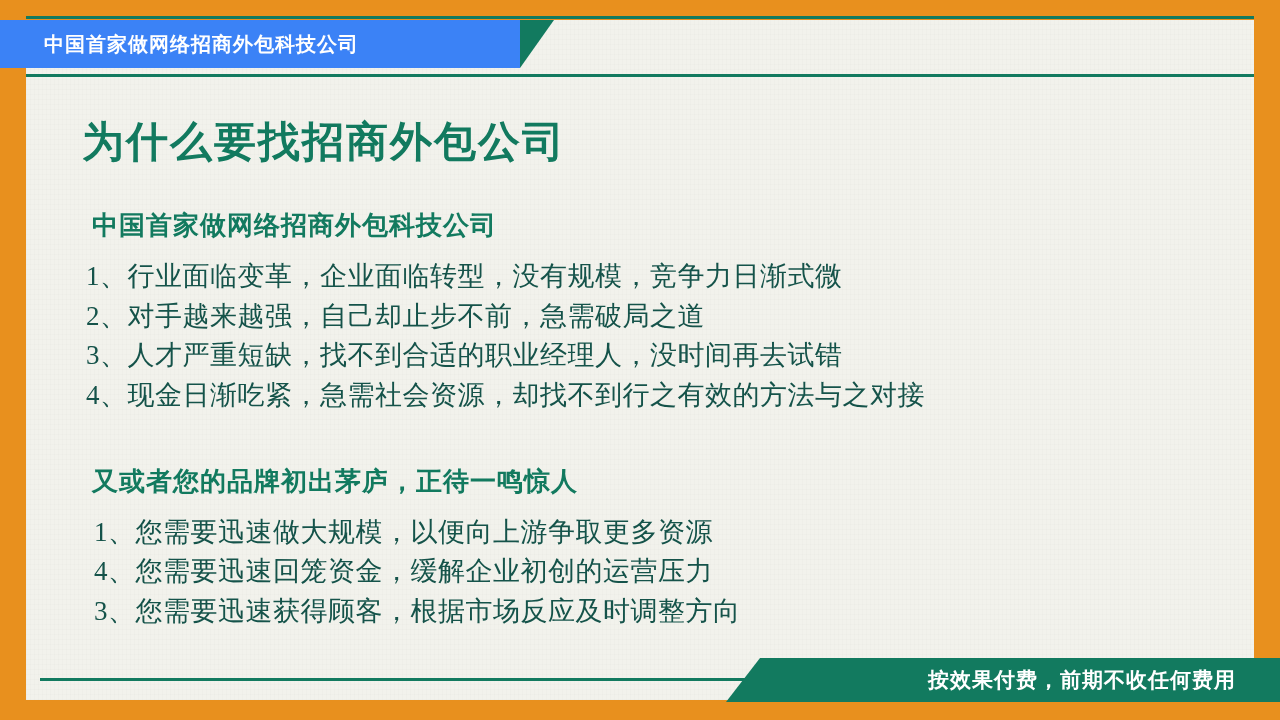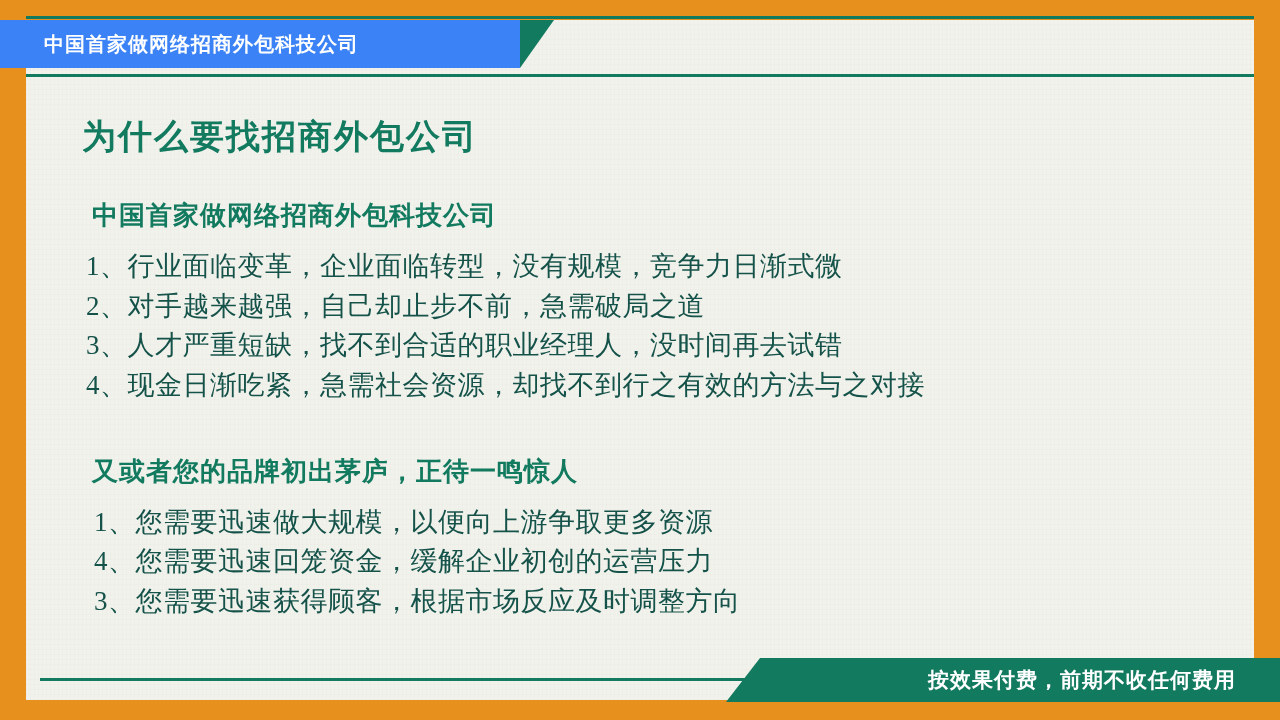--- a/index.html
+++ b/index.html
@@ -139,21 +139,21 @@
   
   .content {
     position: absolute;
     left: 60px;
     top: 96px;
     width: 1160px;
     z-index: 2;
   }
   .main-title {
     color: #127A5F;
-    font-size: 34px;
+    font-size: 42px;
     font-weight: bold;
     letter-spacing: 2px;
     margin: 18px 0 0 22px;
   }
   .section-head {
     color: #127A5F;
     font-size: 26px;
     font-weight: bold;
     letter-spacing: 1px;
     margin: 38px 0 0 32px;

